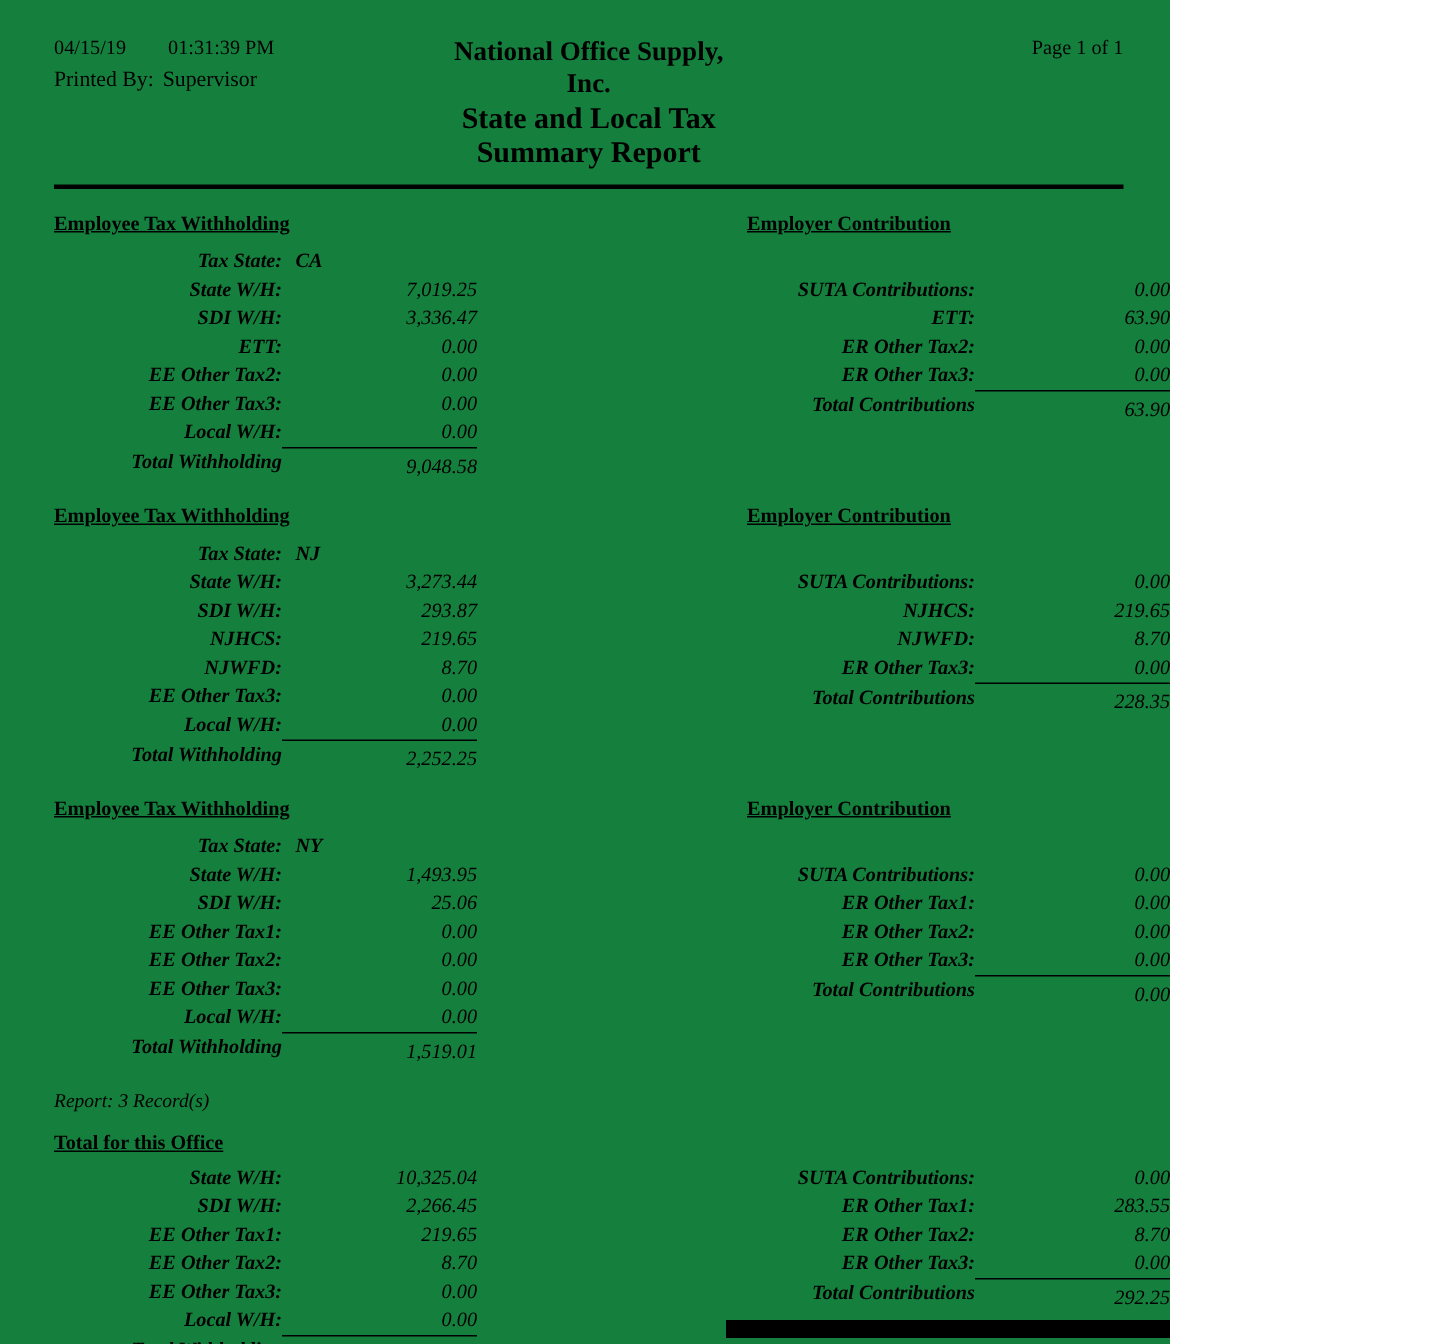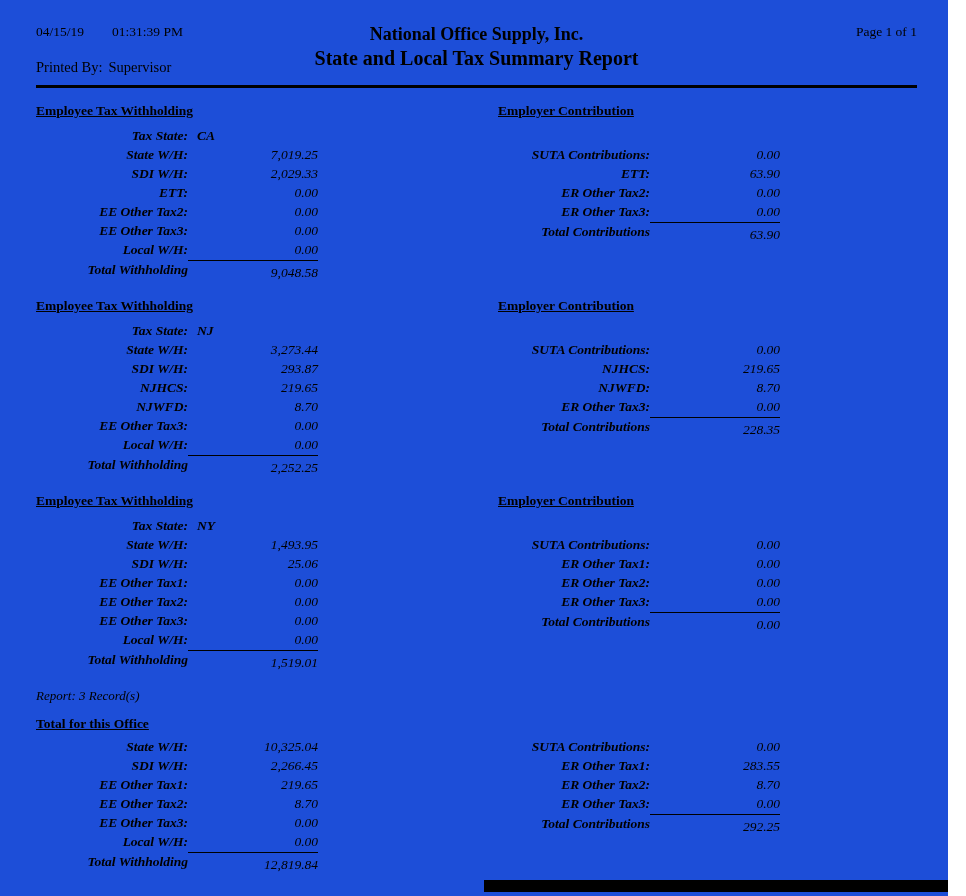--- a/index.html
+++ b/index.html
@@ -1,31 +1,31 @@
 <!DOCTYPE html>
 <html><head>
 <meta charset="utf-8">
 <style>
   * { box-sizing: border-box; }
   html, body { margin: 0; padding: 0; background: #ffffff; }
   body { font-family: "Liberation Serif", serif; color: #000; }
 
   .report {
     position: relative;
-    width: 948px;
+    width: 780px;
     height: 896px;
     padding: 24px 31px 0 36px;
     overflow: hidden;
-    background: #1d4ed8;
+    background: #15803d;
   }
 
   
   .header { display: grid; grid-template-columns: 250px 1fr 250px; align-items: start; }
   .datetime { font-size: 13.5px; display: flex; gap: 28px; }
-  .printedby { font-size: 14.5px; margin-top: 19px; display: flex; gap: 6px; }
+  .printedby { font-size: 14.5px; margin-top: 5px; display: flex; gap: 6px; }
   .h-center { text-align: center; }
   .company { font-size: 18px; font-weight: bold; }
   .title { font-size: 20px; font-weight: bold; margin-top: 2px; }
   .h-right { text-align: right; font-size: 13.5px; }
   .rule { height: 3px; background: #000; margin-top: 9px; }
 
   
   .sections { display: block; margin-top: 13px; }
   .tax-section { display: block; margin-bottom: 14px; }
   .tax-columns { display: flex; align-items: flex-start; }
@@ -87,21 +87,21 @@
             <div class="row state-row">
               <span class="label">Tax State:</span>
               <span class="state-value">CA</span>
             </div>
             <div class="row">
               <span class="label">State W/H:</span>
               <span class="value">7,019.25</span>
             </div>
             <div class="row">
               <span class="label">SDI W/H:</span>
-              <span class="value">2,029.33</span>
+              <span class="value">3,336.47</span>
             </div>
             <div class="row">
               <span class="label">ETT:</span>
               <span class="value">0.00</span>
             </div>
             <div class="row">
               <span class="label">EE Other Tax2:</span>
               <span class="value">0.00</span>
             </div>
             <div class="row">

